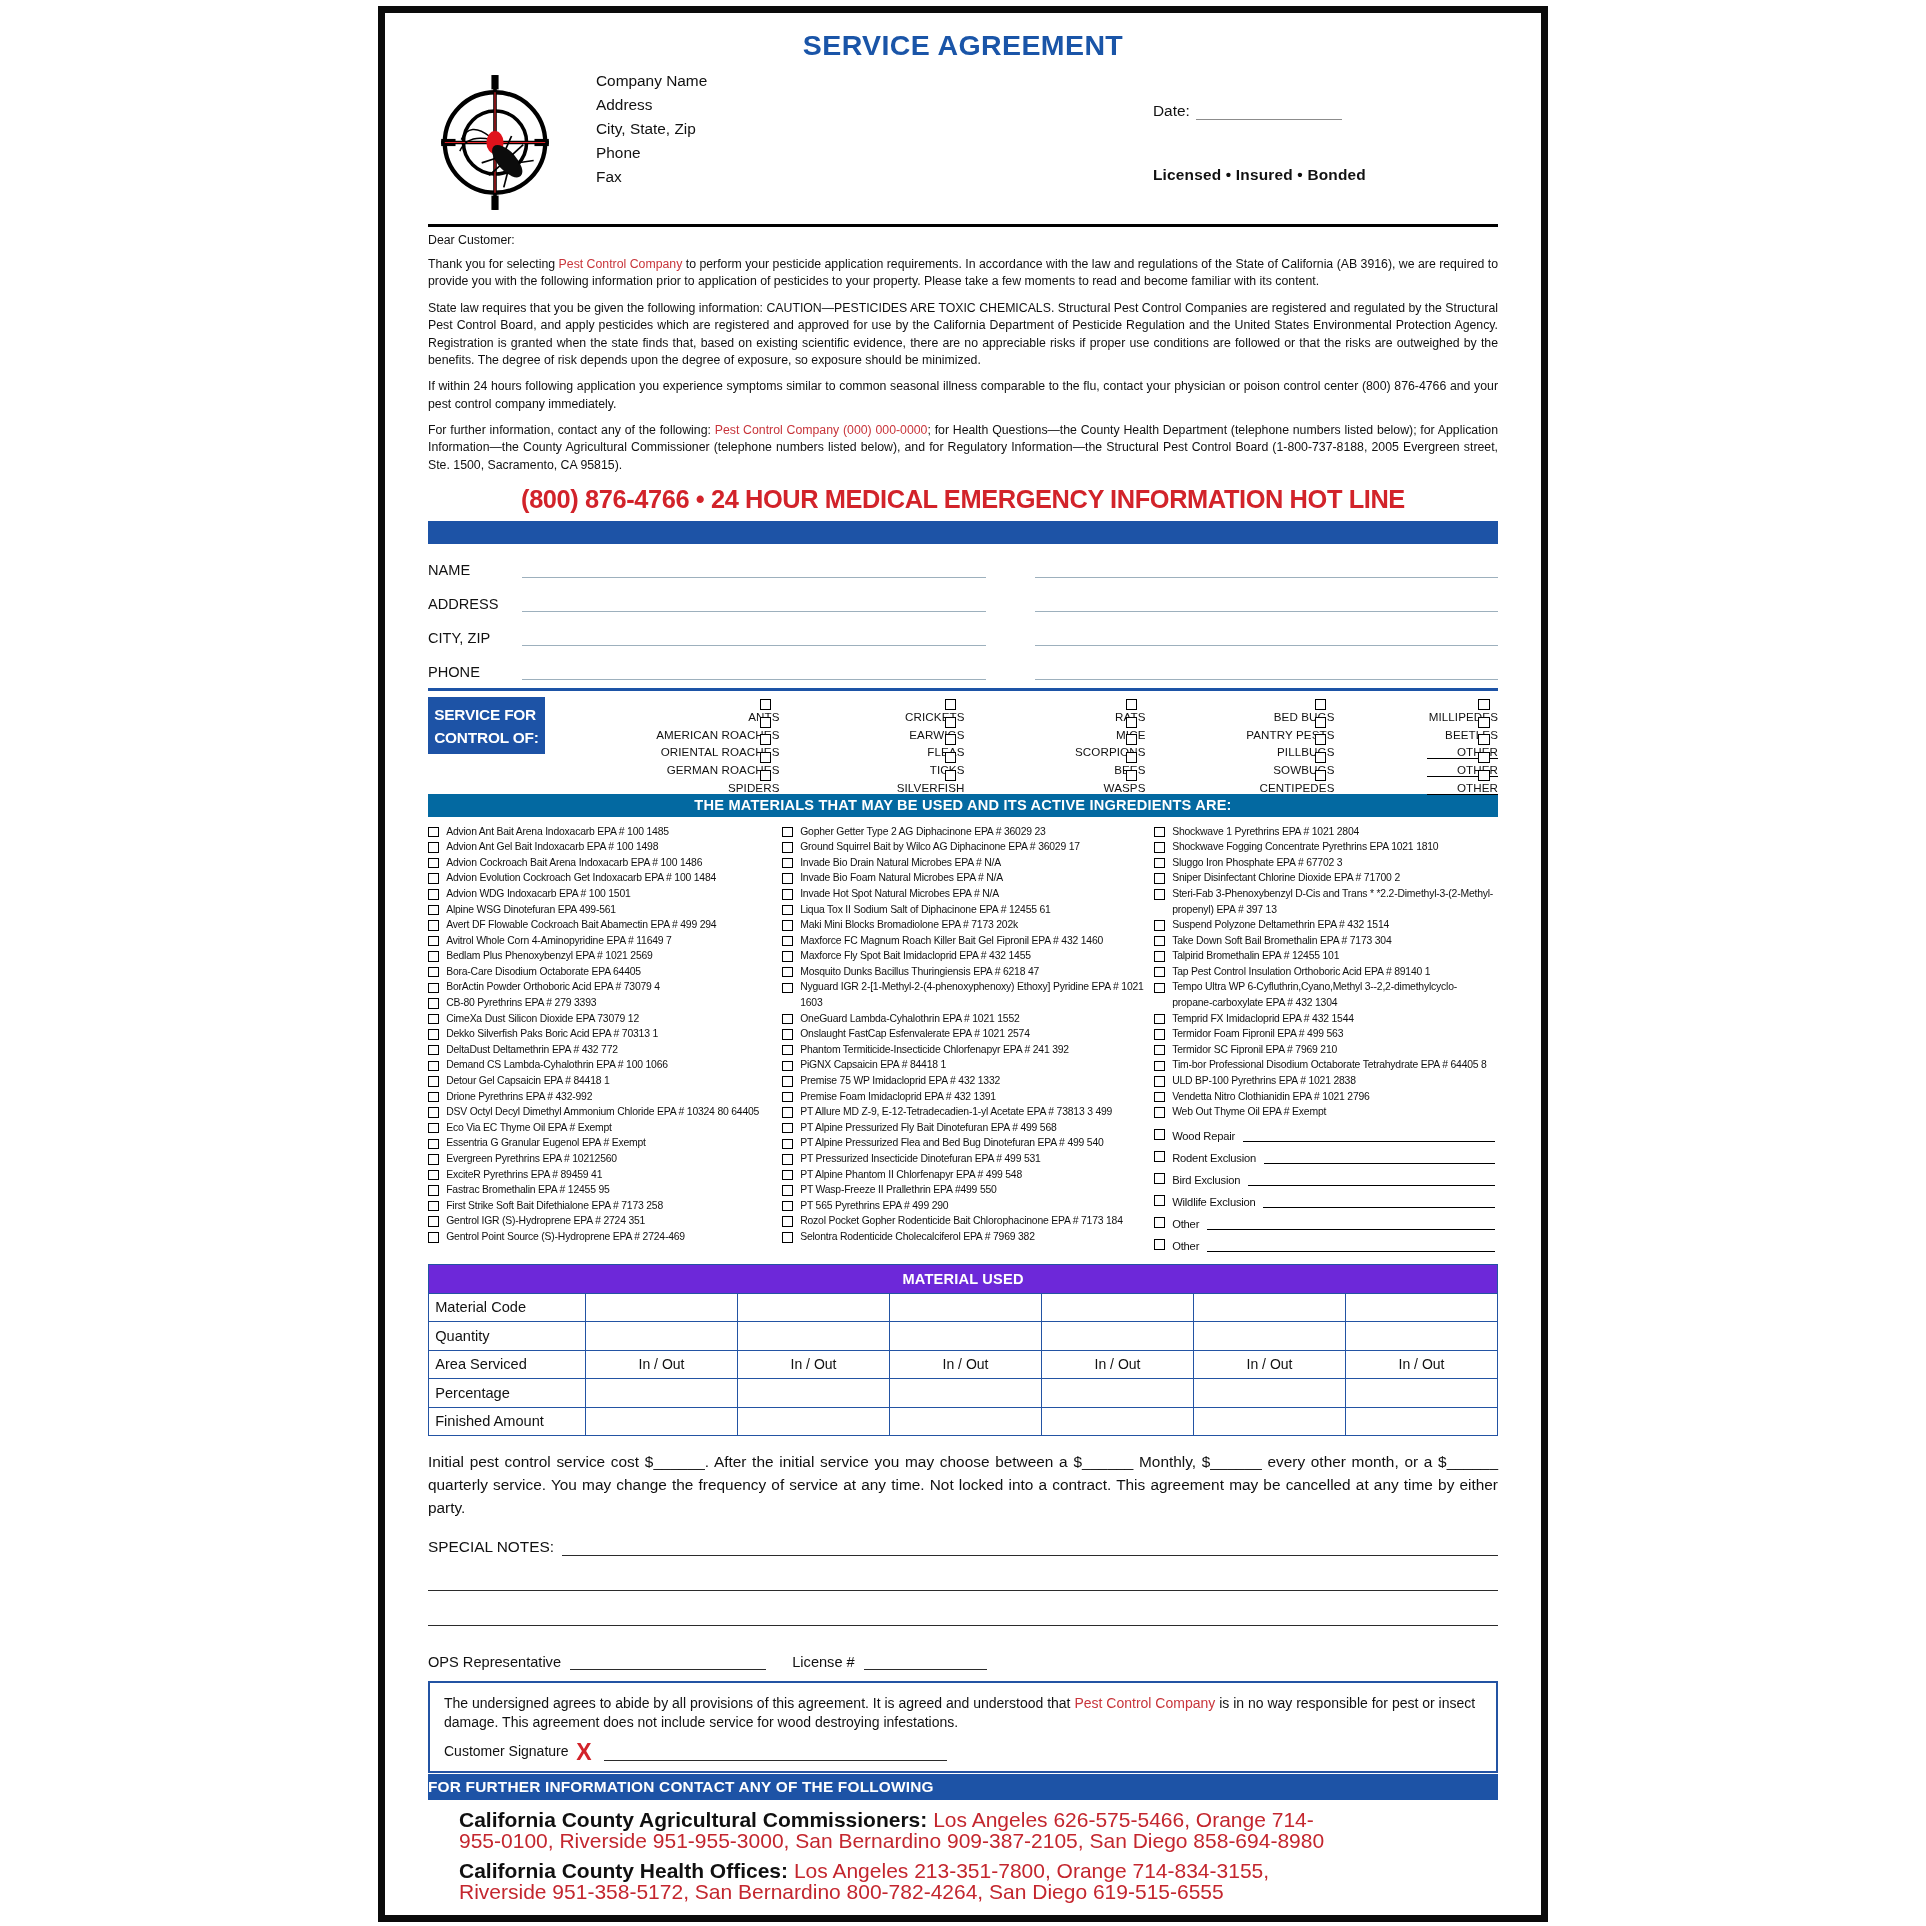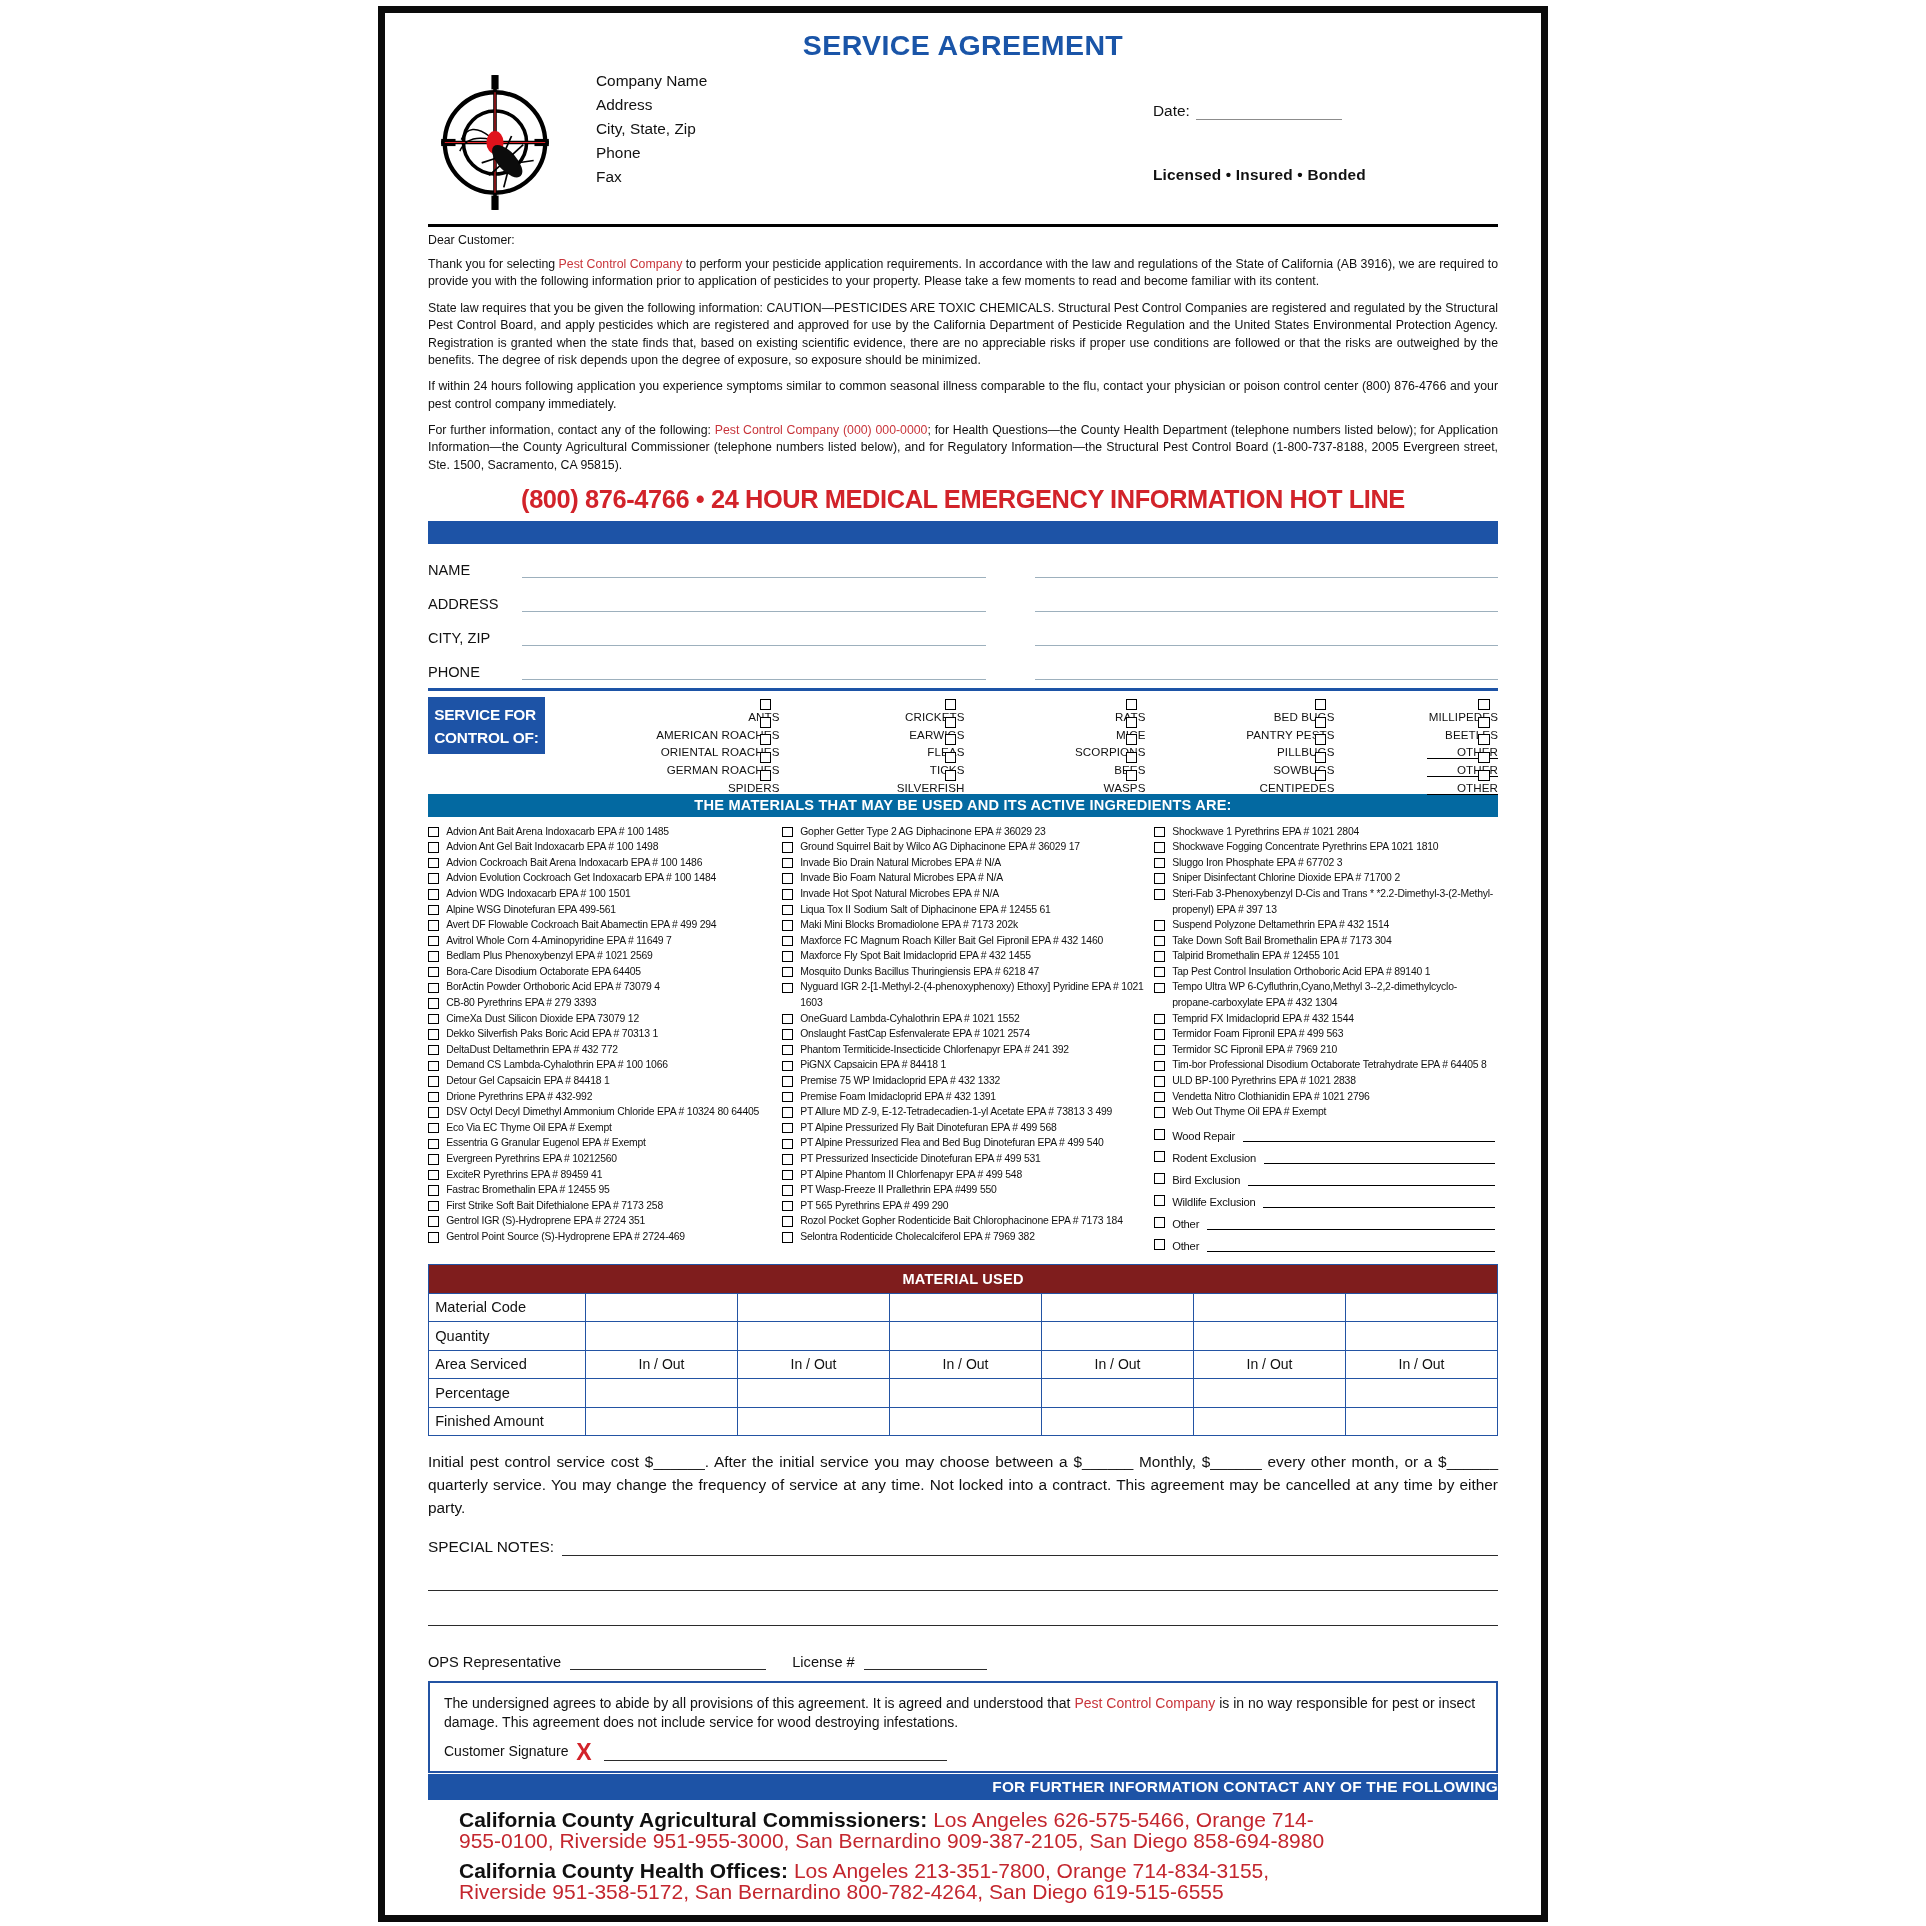--- a/index.html
+++ b/index.html
@@ -59,40 +59,40 @@
   .mitem{display:flex;font-size:10.4px;line-height:15.6px;letter-spacing:-0.2px;}
   .cb2{width:8.5px;height:8.5px;border:1.5px solid #000;margin:3.1px 7.7px 0 0;flex:none;background:#fff;}
   .mlabel{flex:1;padding-right:4.6px;}
   .xitem{display:flex;align-items:flex-end;height:22px;font-size:11.2px;letter-spacing:-0.2px;}
   .xitem .cb2{align-self:center;margin-top:7.7px;}
   .xfill{flex:1;border-bottom:1.5px solid #000;height:14px;margin-left:7.7px;margin-right:3.1px;}
 
   
   table.mu{width:100%;border-collapse:collapse;margin-top:12.3px;}
   table.mu td{border:1.5px solid #2353a3;height:28.5px;box-sizing:border-box;}
-  td.mu-head{background:#7f1d1d;color:#fff;font-weight:bold;text-align:center;font-size:14.6px;height:23px;letter-spacing:0.2px;}
+  td.mu-head{background:#6d28d9;color:#fff;font-weight:bold;text-align:center;font-size:14.6px;height:23px;letter-spacing:0.2px;}
   td.mu-label{font-size:14.6px;padding-left:6.2px;width:157px;}
   td.mu-io{text-align:center;font-size:14px;}
 
   
   .cost{font-size:15.4px;line-height:23px;margin-top:14px;text-align:justify;}
   .notes-row{display:flex;align-items:flex-end;font-size:15.4px;margin-top:18.5px;}
   .notes-fill{flex:1;border-bottom:1.5px solid #2b2b2b;height:17px;margin-left:7.7px;}
   .full-line{border-bottom:1.5px solid #2b2b2b;height:34px;}
   .ops-row{display:flex;align-items:flex-end;font-size:14.6px;margin-top:28px;}
   .ops-fill{width:196px;border-bottom:1.5px solid #2b2b2b;height:15.4px;margin-left:9.2px;}
   .lic-label{margin-left:26px;}
   .lic-fill{width:123px;border-bottom:1.5px solid #2b2b2b;height:15.4px;margin-left:9.2px;}
 
   
   .sigbox{margin-top:10.8px;border:2.3px solid #2353a3;padding:10.8px 14px 9.2px 14px;font-size:14px;line-height:19px;}
   .sig-row{display:flex;align-items:flex-end;margin-top:10.8px;font-size:14px;}
   .sig-x{color:#d2232a;font-weight:bold;font-size:23px;line-height:17px;margin:0 12.3px 0 7.7px;}
   .sig-fill{width:343px;border-bottom:1.5px solid #2b2b2b;height:15.4px;}
-  .bar3{background:#1d53a6;color:#fff;text-align:right;font-weight:bold;font-size:15.4px;height:26px;line-height:26px;margin-top:1.5px;letter-spacing:0.2px;}
+  .bar3{background:#1d53a6;color:#fff;text-align:left;font-weight:bold;font-size:15.4px;height:26px;line-height:26px;margin-top:1.5px;letter-spacing:0.2px;}
 
   
   .county{padding-left:31px;margin-top:9.2px;font-size:21px;line-height:21px;max-width:878px;}
   .county-label{font-weight:bold;color:#101010;}
   .county-red{color:#c4262e;}
   .reg-footer{text-align:center;font-weight:bold;font-size:15.4px;line-height:21.6px;margin-top:9.2px;letter-spacing:-0.1px;}
 </style>
 </head>
 <body>
 

